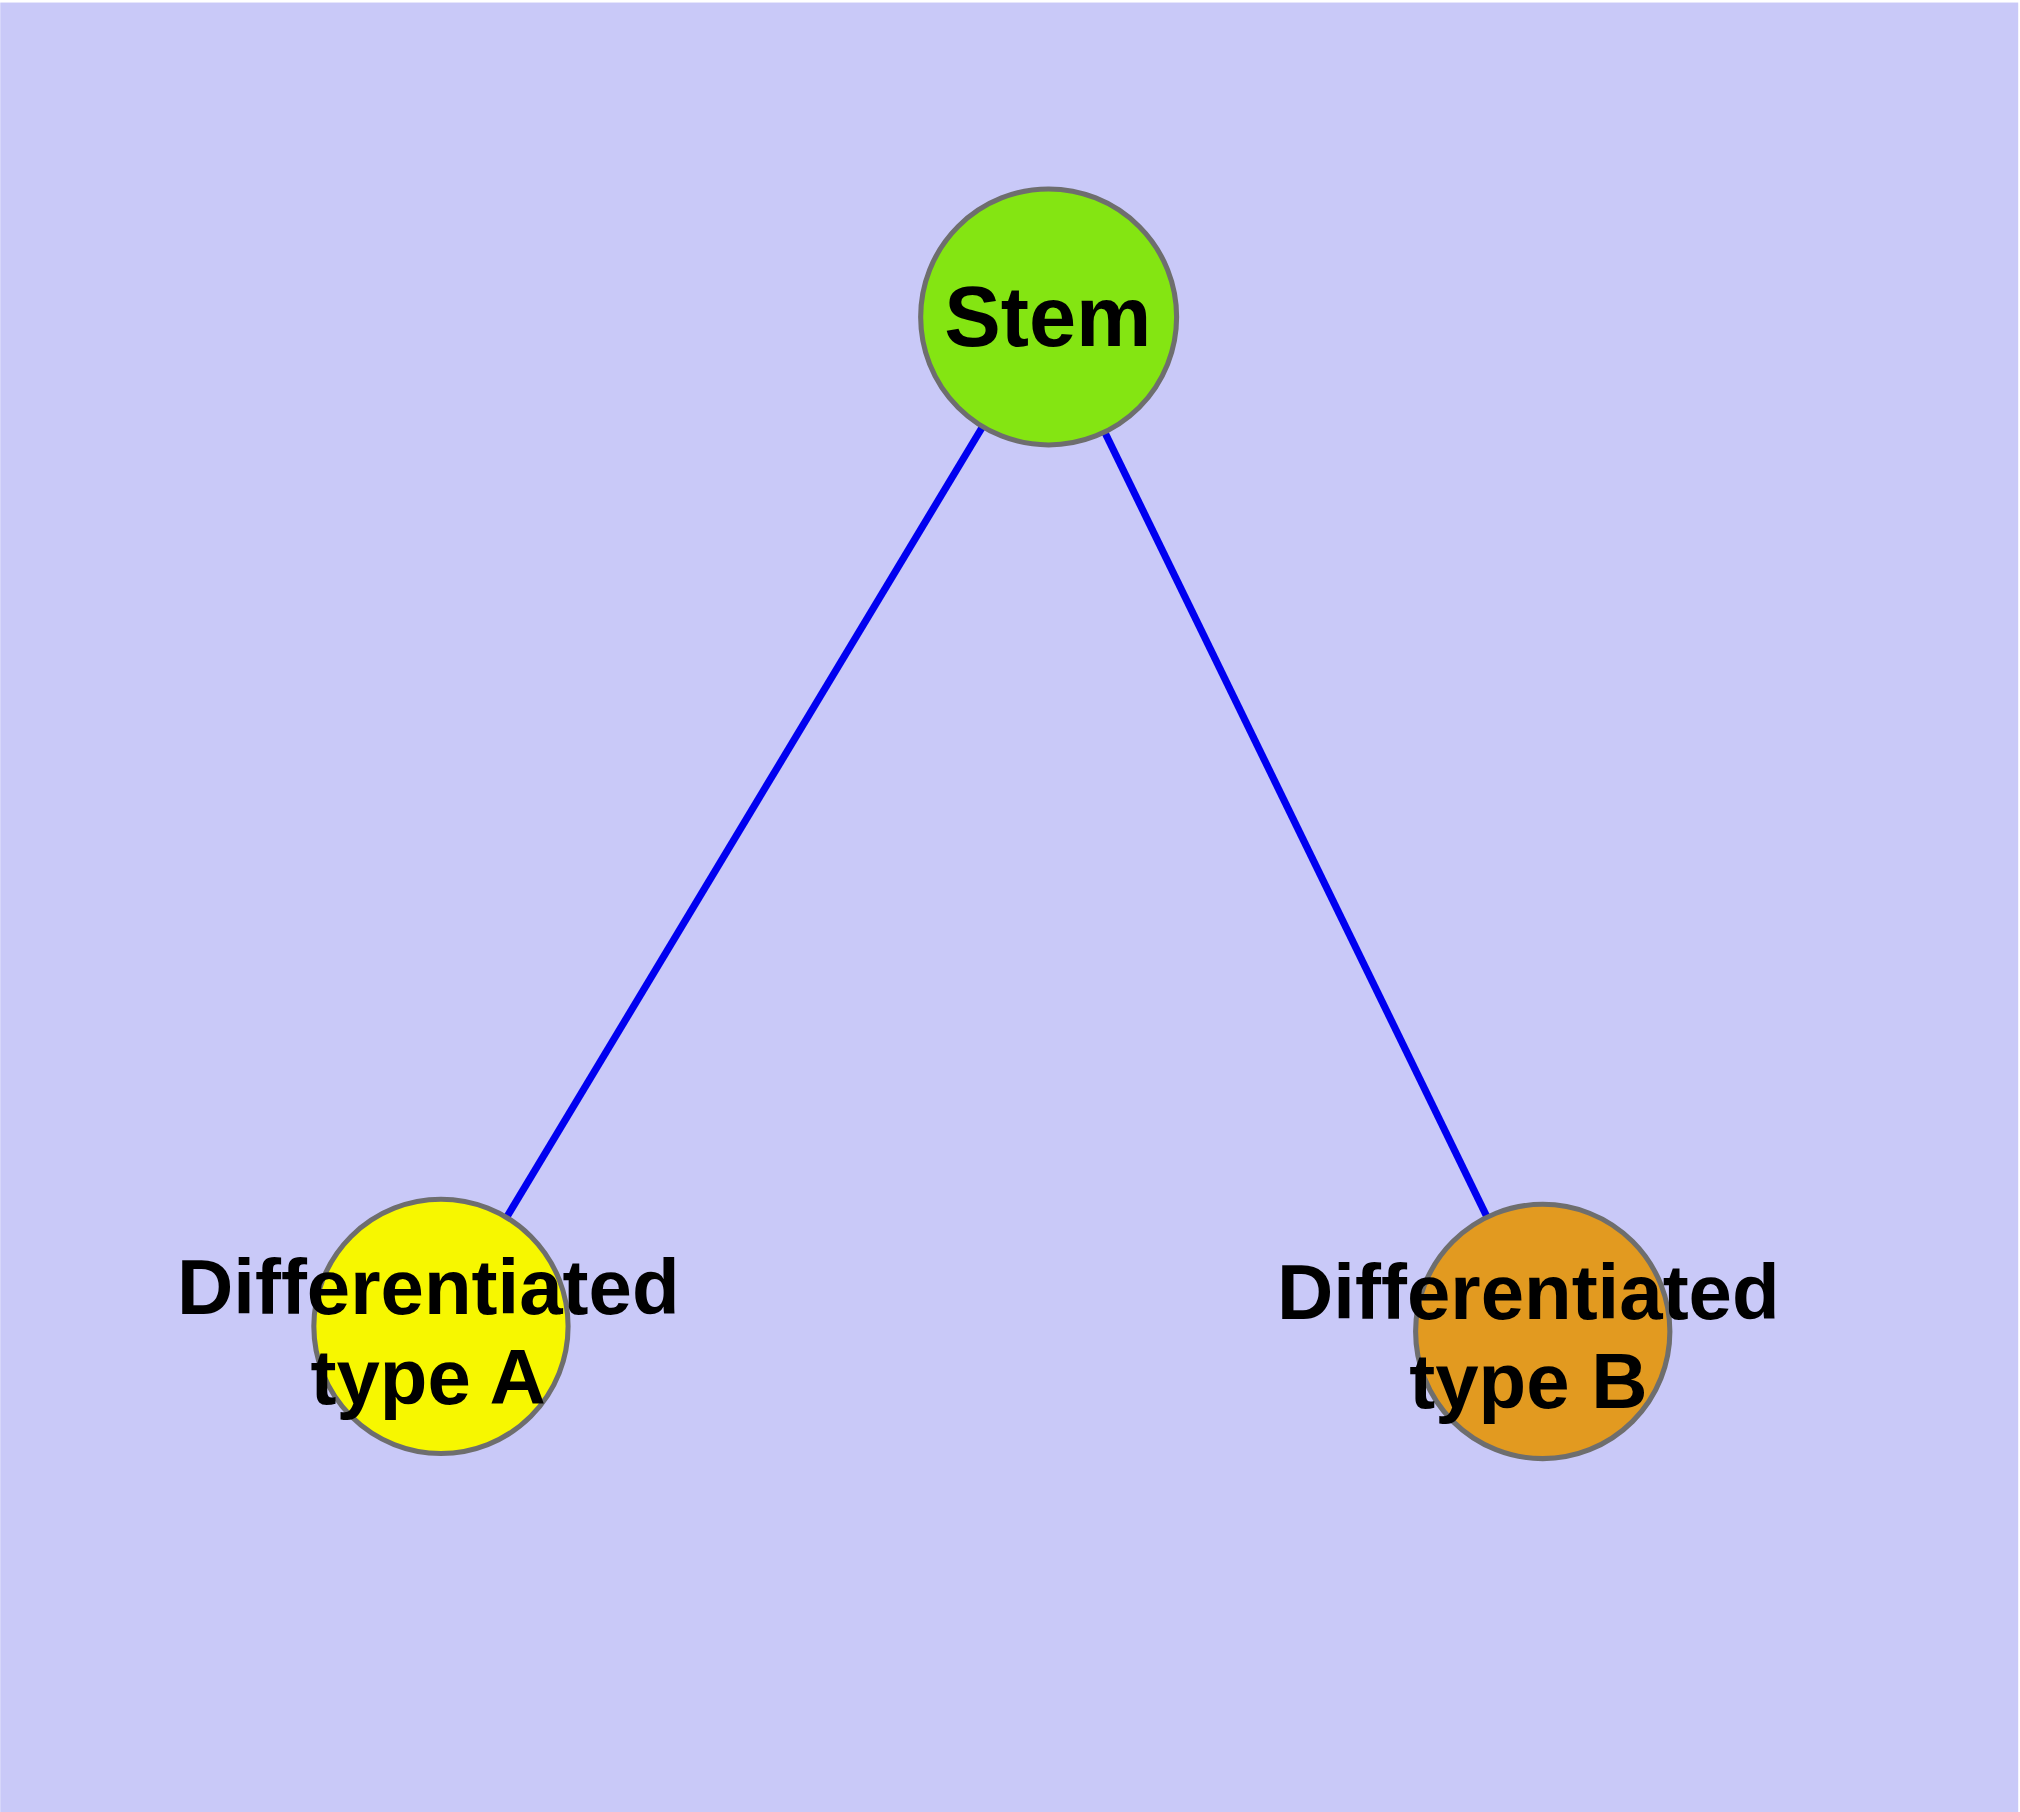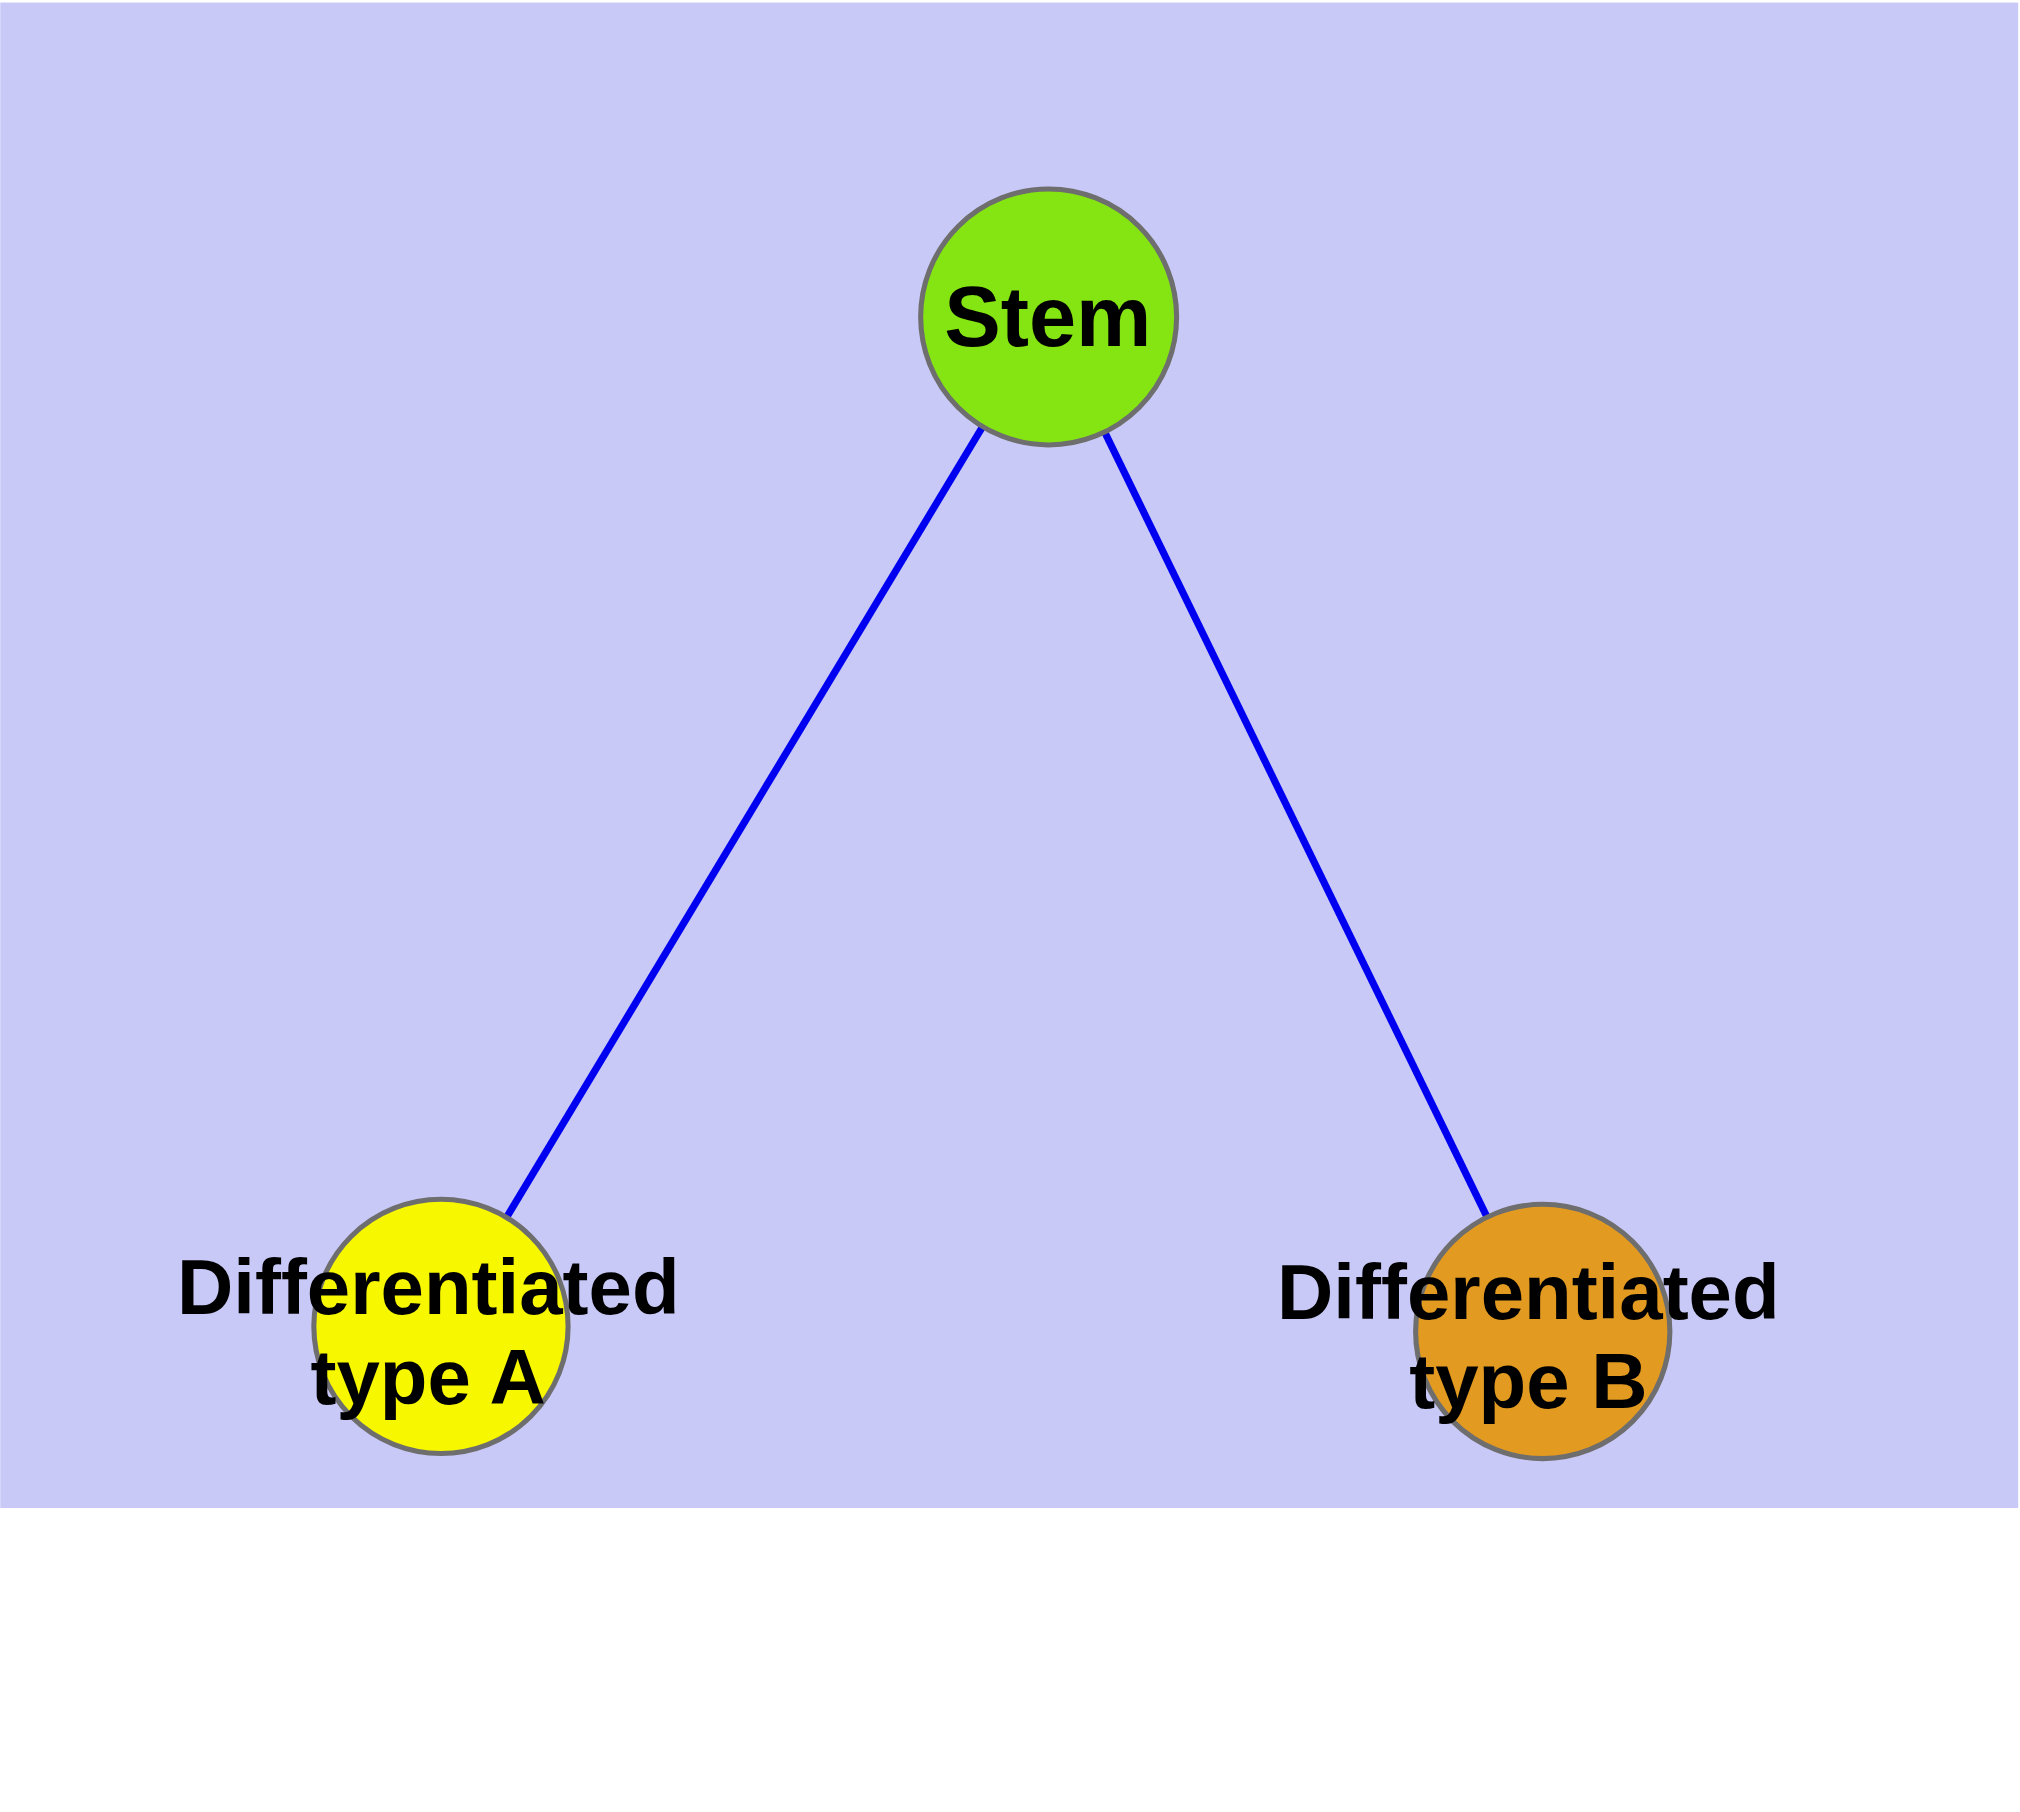--- a/index.html
+++ b/index.html
@@ -4,21 +4,21 @@
 <style>
   
   html, body {
     margin: 0;
     padding: 0;
     background: #ffffff;
   }
   .stage {
     position: relative;
     width: 2021px;
-    height: 1508px;
+    height: 1812px;
     overflow: hidden;
   }
   svg { display: block; }
   .edge {
     stroke-width: 8.5px;
     stroke-linecap: butt;
   }
   .node {
     stroke-width: 6px;
   }

